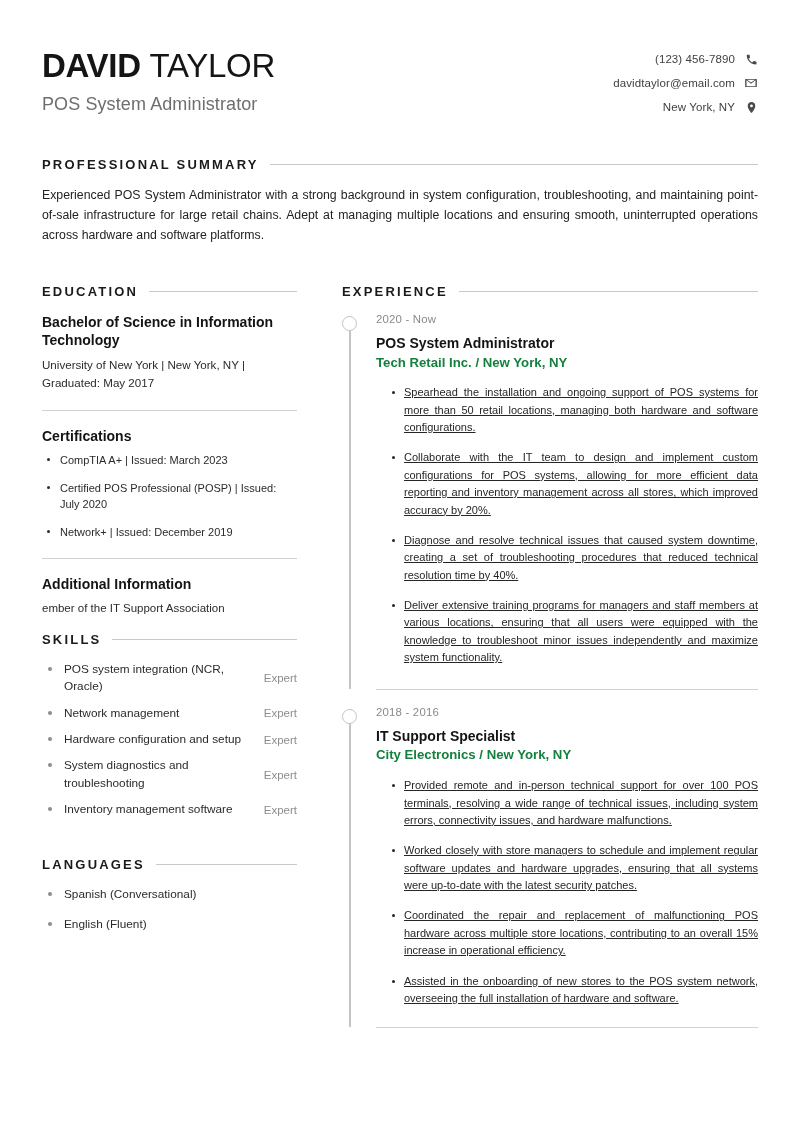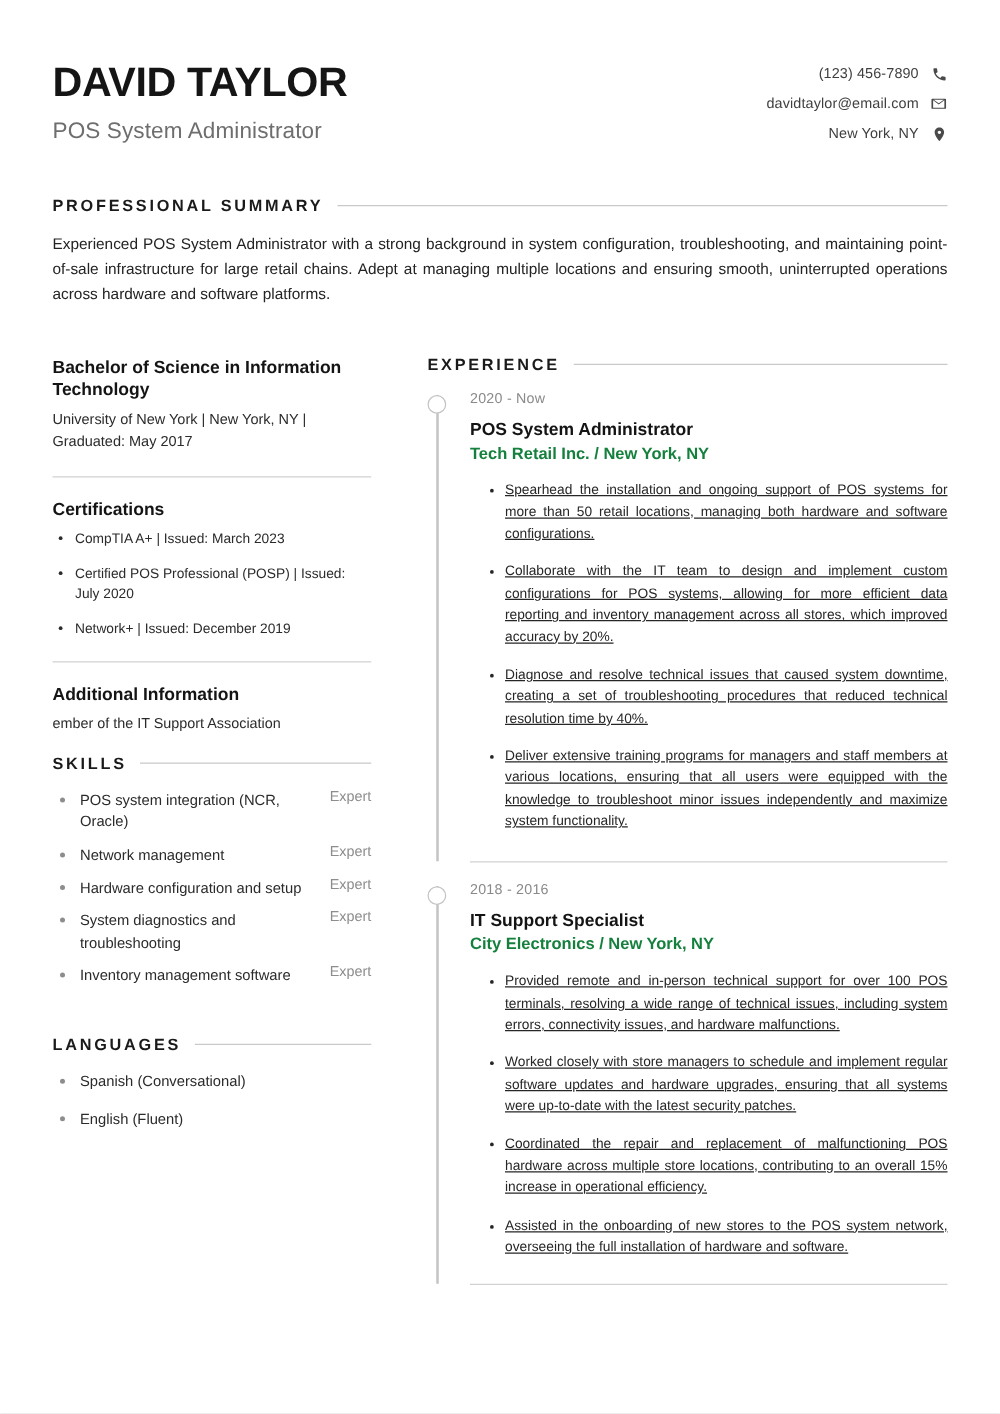--- a/index.html
+++ b/index.html
@@ -35,21 +35,21 @@
   }
   .identity { padding-top: 2px; }
   .name {
     font-size: 33px;
     line-height: 1.12;
     letter-spacing: -0.3px;
     color: #151515;
     white-space: nowrap;
   }
   .name .first { font-weight: 700; }
-  .name .last { font-weight: 700; }
+  .name .last { font-weight: 400; }
   .job-title {
     margin-top: 9px;
     font-size: 18px;
     font-weight: 400;
     color: #6e6e6e;
     letter-spacing: 0.1px;
   }
   .contact {
     padding-top: 6px;
     display: flex;
@@ -163,21 +163,21 @@
     line-height: 1.5;
     color: #2b2b2b;
   }
 
   
   .skills-sec { margin-top: 14px; }
   .skill-row {
     position: relative;
     display: flex;
     justify-content: space-between;
-    align-items: flex-start;
+    align-items: center;
     padding-left: 22px;
     margin-bottom: 9px;
   }
   .skill-row::before {
     content: "";
     position: absolute;
     left: 6px;
     top: 6px;
     width: 4px;
     height: 4px;
@@ -346,20 +346,24 @@
         <span class="rule"></span>
       </div>
       <div class="summary-text">Experienced POS System Administrator with a strong background in system configuration, troubleshooting, and maintaining point-of-sale infrastructure for large retail chains. Adept at managing multiple locations and ensuring smooth, uninterrupted operations across hardware and software platforms.</div>
     </div>
 
     <div class="columns">
 
       <div class="col-left">
 
         <div>
+          <div class="sec-head">
+            <span class="txt">EDUCATION</span>
+            <span class="rule"></span>
+          </div>
           <div class="block-title">Bachelor of Science in Information Technology</div>
           <div class="block-sub">University of New York | New York, NY | Graduated: May 2017</div>
         </div>
 
         <div class="hr"></div>
 
         <div>
           <div class="block-title">Certifications</div>
           <ul class="plain">
             <li>CompTIA A+ | Issued: March 2023</li>

